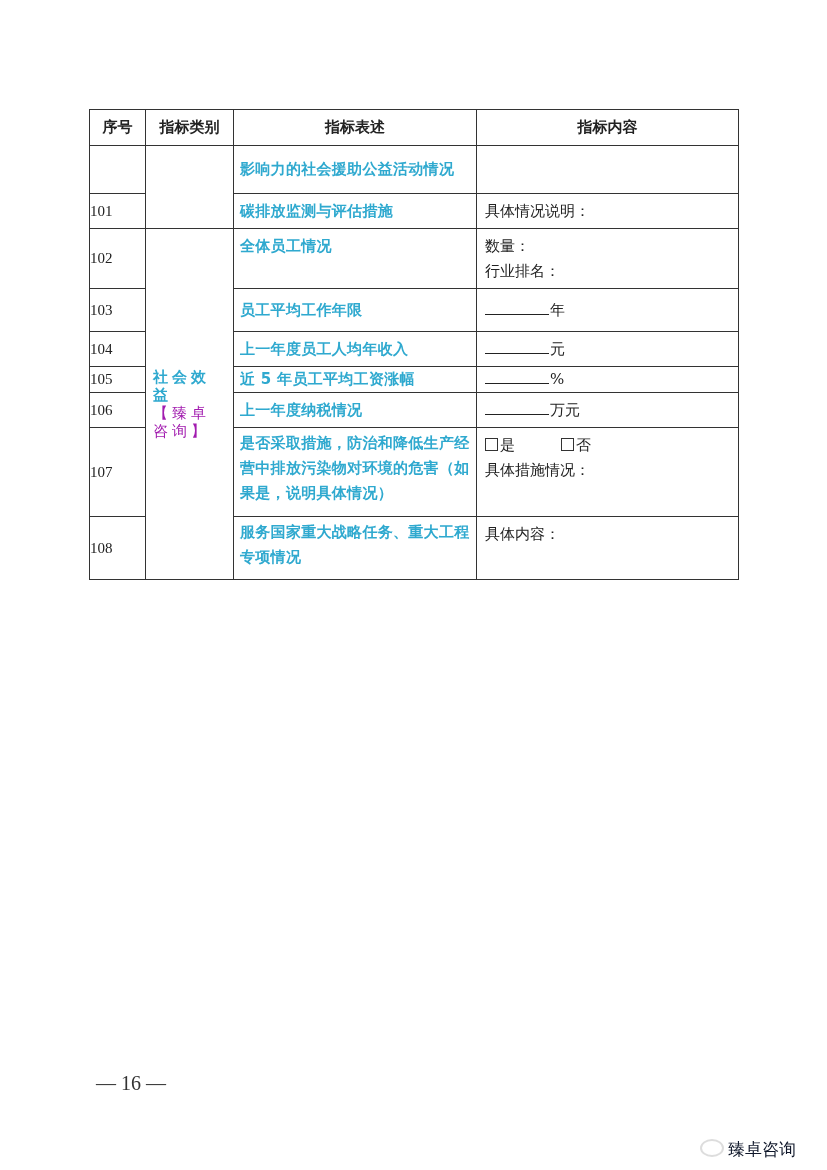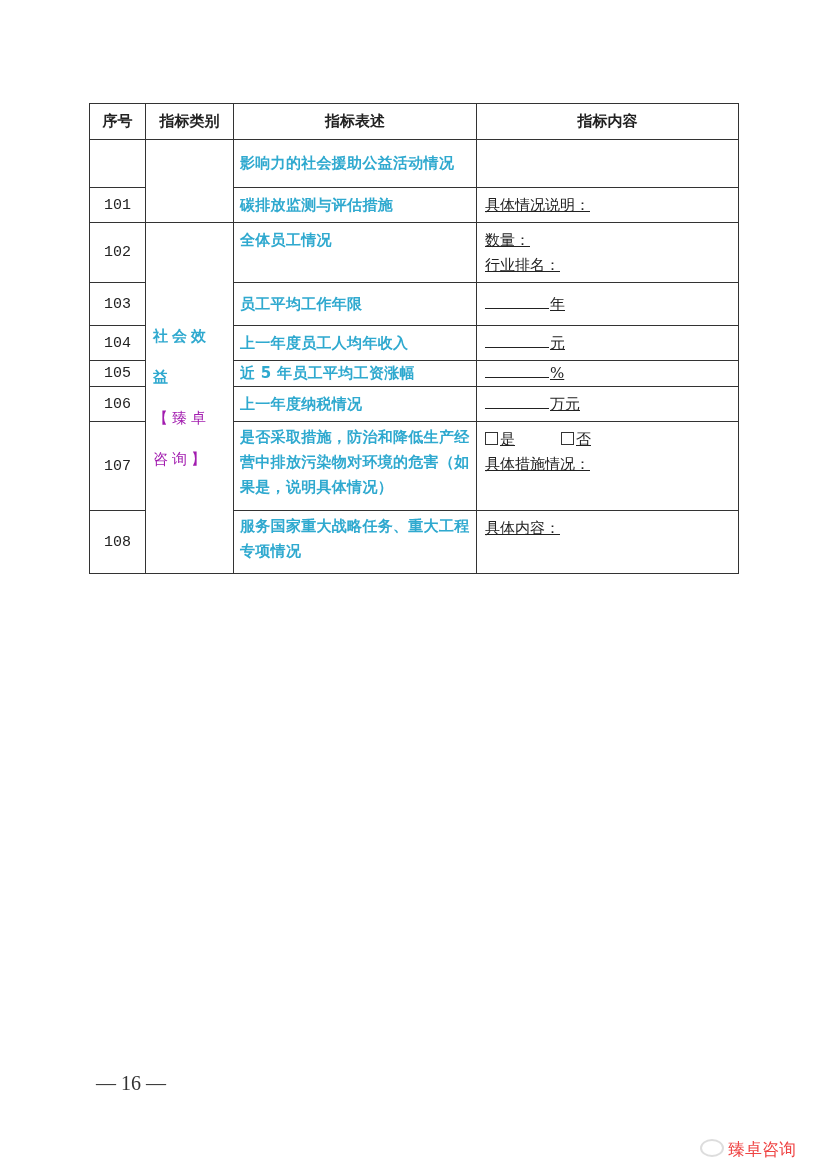--- a/index.html
+++ b/index.html
@@ -1,42 +1,42 @@
 <!DOCTYPE html>
 <html><head>
 <meta charset="utf-8">
 <style>
   html, body { margin: 0; padding: 0; background: #ffffff; }
   body { width: 827px; height: 1170px; position: relative; overflow: hidden;
          font-family: "DejaVu Serif", "Liberation Serif", serif; color: #222; }
-  .table { position: absolute; left: 89px; top: 103px; width: 649px;
+  .table { position: absolute; left: 89px; top: 109px; width: 649px;
            border-collapse: collapse; table-layout: fixed; }
   .table td, .table th { border: 1.3px solid #333; padding: 0; vertical-align: middle;
            font-size: 15px; line-height: 25px; }
   .table th { font-weight: bold; text-align: center; height: 35px;
               font-family: "DejaVu Sans", "Liberation Sans", sans-serif; font-size: 15px; }
-  .c-no { text-align: center; font-family: Liberation Mono, monospace; font-size: 15px; }
+  .c-no { text-align: left; font-family: Liberation Serif, serif; font-size: 15px; }
   .c-desc { color: #2fa9cf; font-weight: bold; padding: 0 6px !important;
             font-family: "DejaVu Sans", "Liberation Sans", sans-serif; font-size: 14.5px;
             letter-spacing: 0.3px; }
-  .c-content { padding: 0 8px !important; font-size: 15px; text-decoration: underline; }
+  .c-content { padding: 0 8px !important; font-size: 15px; }
   .top { vertical-align: top !important; padding-top: 5px !important; margin-top: 47px; }
   .cat { text-align: left; padding: 0 7px !important; font-size: 15px; }
   .cat .cyan { color: #2fa9cf; font-weight: bold; letter-spacing: 4px;
                font-family: "DejaVu Sans", "Liberation Sans", sans-serif; }
   .cat .wm { color: #a21caf; letter-spacing: 4px; }
   .blank { display: inline-block; width: 64px; border-bottom: 1px solid #222; height: 16px;
            vertical-align: baseline; margin-right: 1px; }
   .chk { display: inline-block; width: 11px; height: 11px; border: 1px solid #333;
          margin-right: 2px; vertical-align: -1px; }
   .gap { display: inline-block; width: 46px; }
   .page-num { position: absolute; left: 96px; top: 1072px; font-size: 20px;
               font-family: "Liberation Serif", serif; color: #333; }
   .watermark { position: absolute; left: 700px; top: 1138px; font-size: 17px;
-               color: #ef4444; font-family: "DejaVu Sans", sans-serif; }
+               color: #0f172a; font-family: "DejaVu Sans", sans-serif; }
   .watermark .logo { display: inline-block; width: 20px; height: 14px; border: 2px solid #ddd;
                      border-radius: 50%; vertical-align: -2px; margin-right: 4px; }
 </style>
 </head>
 <body>
 
 <table class="table">
   <colgroup>
     <col style="width:56px">
       <col style="width:88px">
@@ -57,21 +57,21 @@
     <td class="c-content"></td>
   </tr>
   <tr style="height:35px">
     <td class="c-no">101</td>
     <td class="c-desc">碳排放监测与评估措施</td>
     <td class="c-content">具体情况说明：</td>
   </tr>
   <tr style="height:60px">
     <td class="c-no">102</td>
     <td rowspan="7" class="cat">
-      <div style="line-height:41px;">
+      <div style="line-height:18px;">
         <span class="cyan">社会效益</span><br>
         <span class="wm">【臻卓咨询】</span>
       </div>
     </td>
     <td class="c-desc top">全体员工情况</td>
     <td class="c-content top">
       <div>数量：</div>
       <div>行业排名：</div>
     </td>
   </tr>

